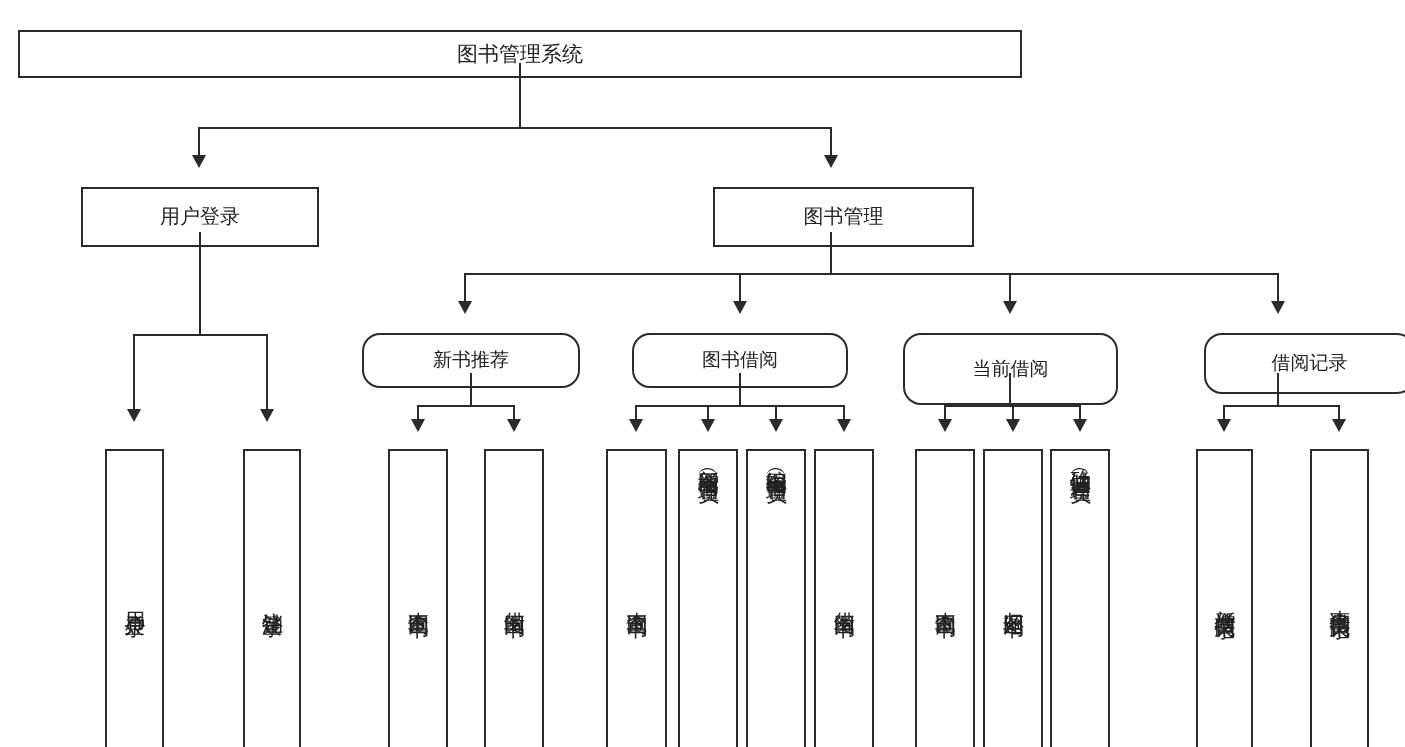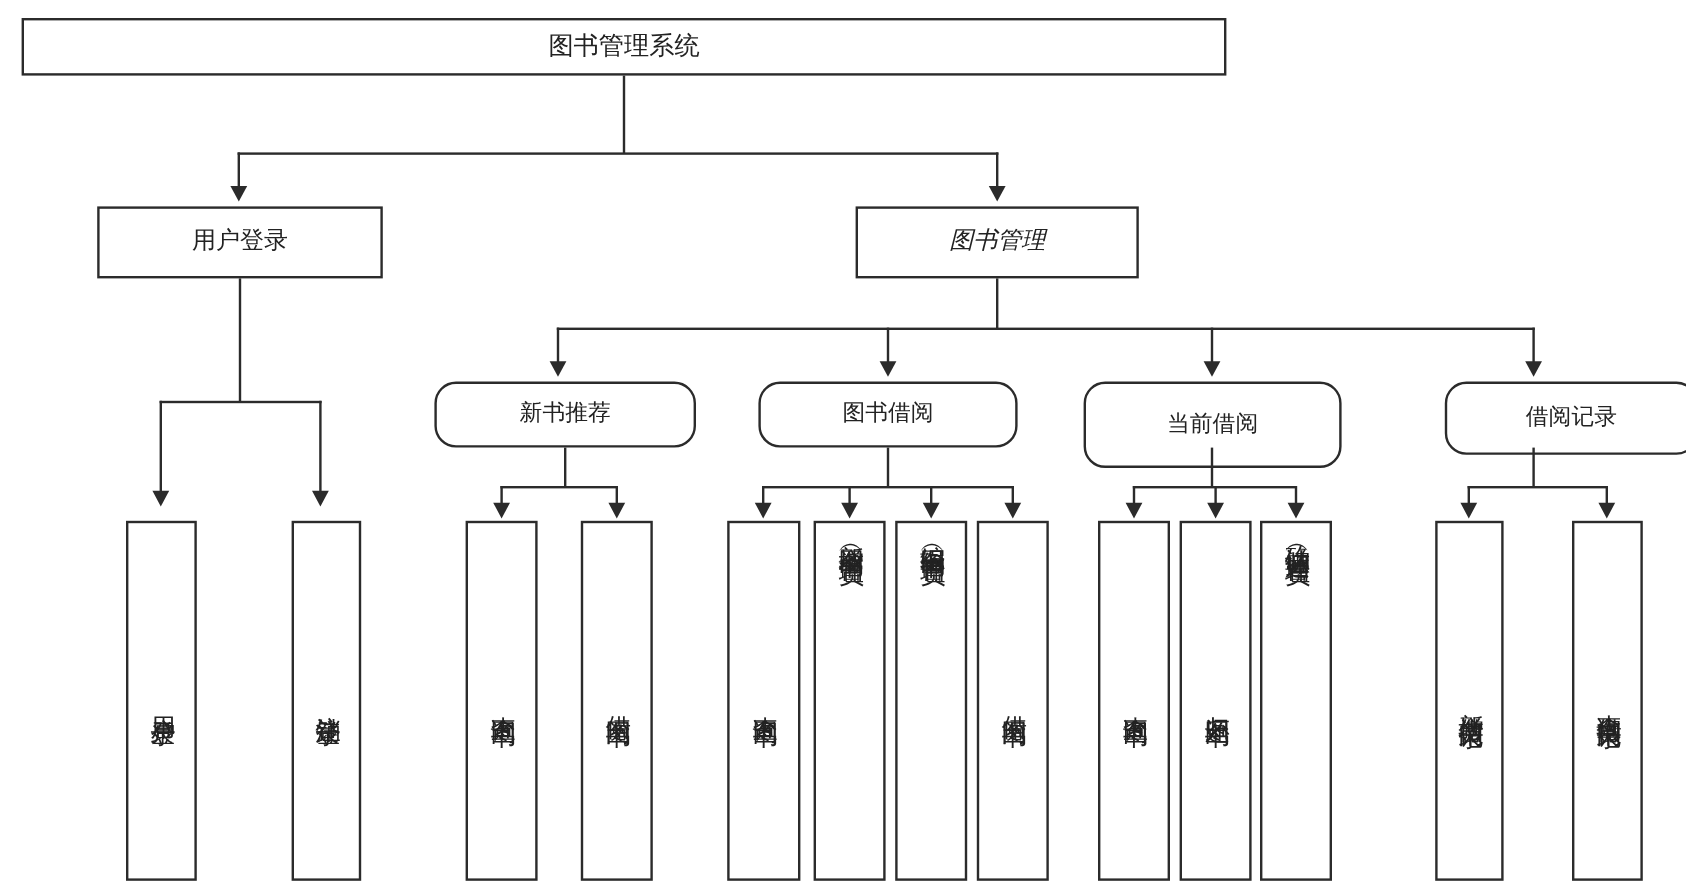--- a/index.html
+++ b/index.html
@@ -19,20 +19,21 @@
     position:absolute;
     box-sizing:border-box;
     background:#ffffff;
     border:2px solid #2b2b2b;
     display:flex;
     align-items:center;
     justify-content:center;
     color:#222222;
     text-align:center;
     line-height:1.18;
+    margin-top:15px;
   }
   .node.root{
     font-size:21px;
     border-width:2px;
   }
   .node.l2{
     font-size:20px;
   }
   .node.l3{
     font-size:19px;
@@ -104,21 +105,21 @@
   <div class="vline" style="left:198px;top:127px;width:2px;height:30px;"></div>
   <div class="arrow" style="left:192px;top:155px;"></div>
 
   <div class="vline" style="left:830px;top:127px;width:2px;height:30px;"></div>
   <div class="arrow" style="left:824px;top:155px;"></div>
 
   <div class="node l2" style="left:81px;top:172px;width:238px;height:60px;">
     <span>用户登录</span>
   </div>
 
-  <div class="node l2" style="left:713px;top:172px;width:236px;height:60px;font-style:italic;">
+  <div class="node l2" style="left:713px;top:172px;width:261px;height:60px;">
     <span>图书管理</span>
   </div>
 
   <div class="vline" style="left:199px;top:232px;width:2px;height:103px;"></div>
   <div class="hline" style="left:133px;top:334px;width:135px;height:2px;"></div>
   <div class="vline" style="left:133px;top:334px;width:2px;height:77px;"></div>
   <div class="arrow" style="left:127px;top:409px;"></div>
   <div class="vline" style="left:266px;top:334px;width:2px;height:77px;"></div>
   <div class="arrow" style="left:260px;top:409px;"></div>
 

